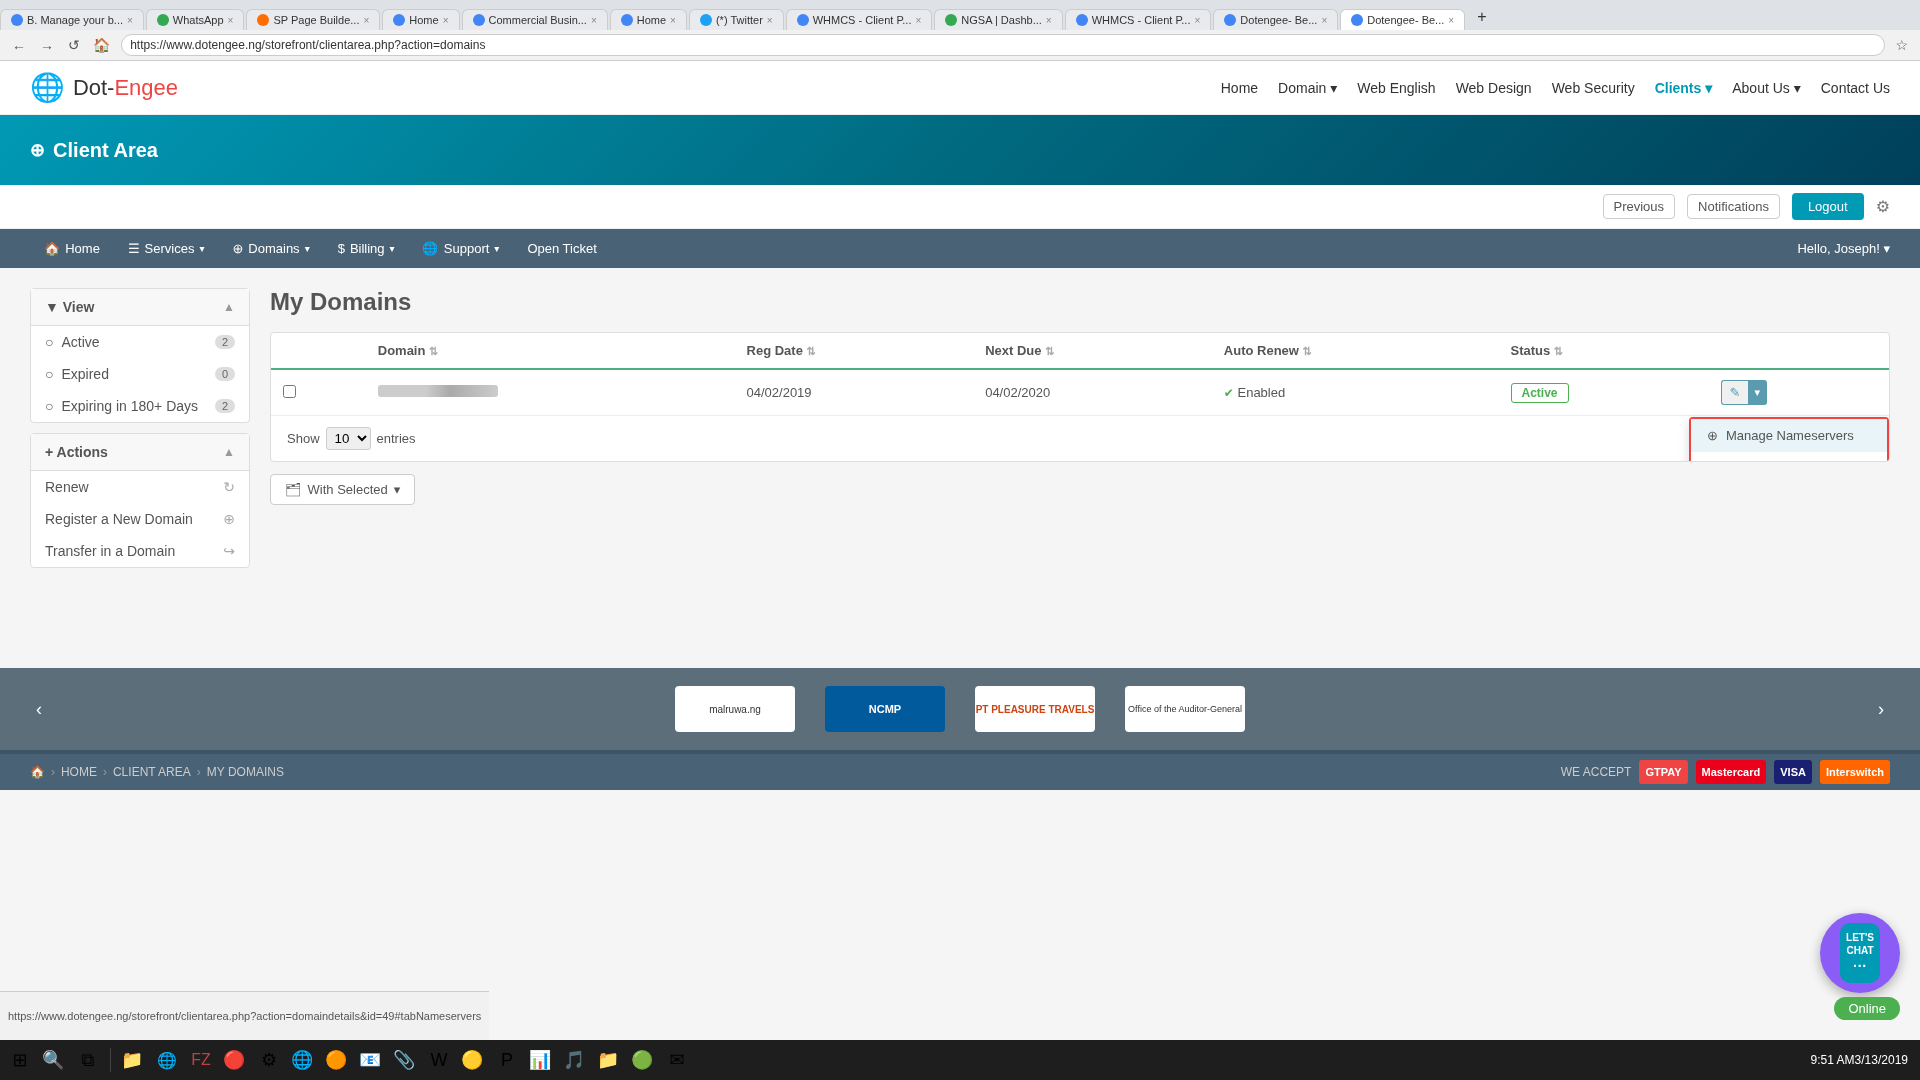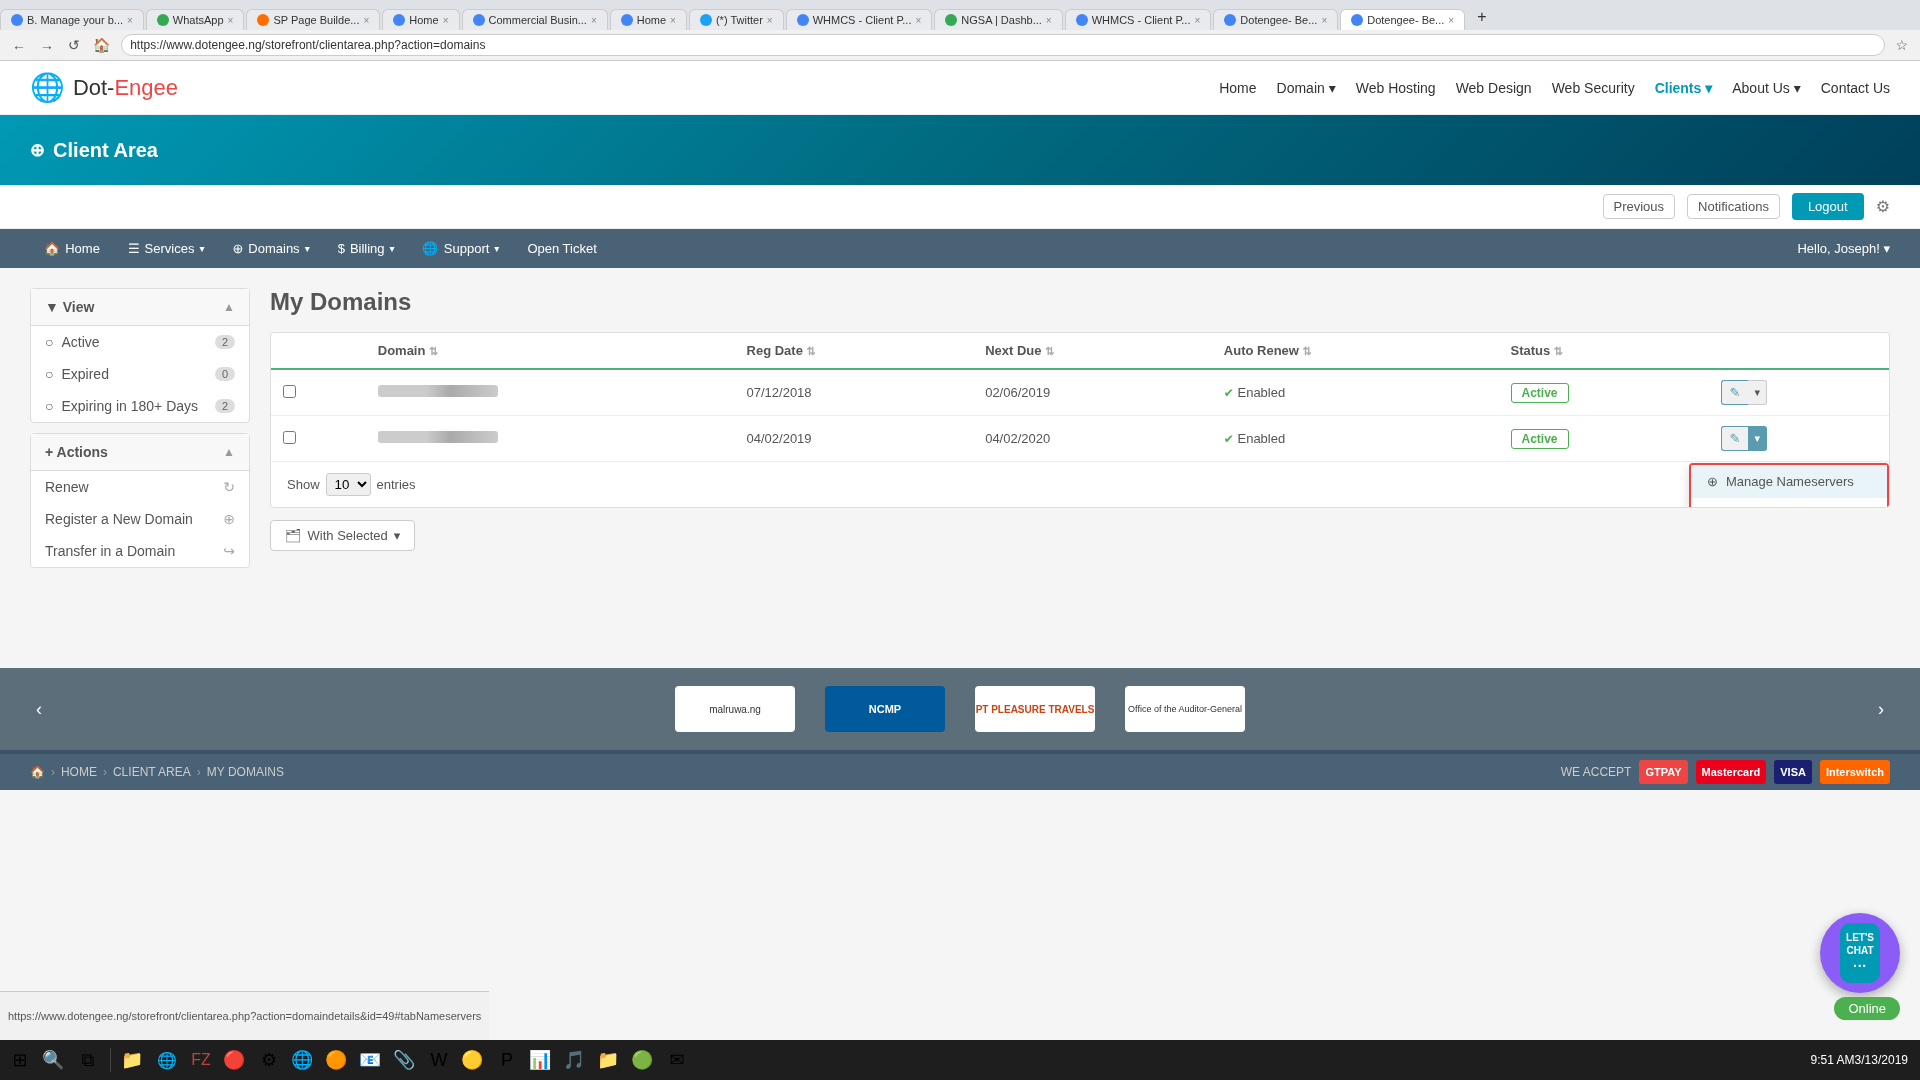--- a/index.html
+++ b/index.html
@@ -205,21 +205,21 @@
 <div class="site-header">
   <div class="logo">
     <span class="logo-globe">🌐</span>
     <span class="logo-text">
       <span class="dot">Dot-</span><span class="engee" style="color:#e44;">Engee</span>
     </span>
   </div>
   <nav class="site-nav">
     <a href="#">Home</a>
     <a href="#">Domain ▾</a>
-    <a href="#">Web Hosting</a>
+    <a href="#">Web English</a>
     <a href="#">Web Design</a>
     <a href="#">Web Security</a>
     <a href="#" class="active" style="color:#009ab5;font-weight:bold;">Clients ▾</a>
     <a href="#">About Us ▾</a>
     <a href="#">Contact Us</a>
   </nav>
 </div>
 
 <div class="client-area-banner">
   <h2>Client Area</h2>
@@ -338,43 +338,20 @@
               <th></th>
               <th>Domain <span class="sort-icon">⇅</span></th>
               <th>Reg Date <span class="sort-icon">⇅</span></th>
               <th>Next Due <span class="sort-icon">⇅</span></th>
               <th>Auto Renew <span class="sort-icon">⇅</span></th>
               <th>Status <span class="sort-icon">⇅</span></th>
               <th></th>
             </tr>
           </thead>
           <tbody>
-            <tr>
-              <td>
-                <input type="checkbox" style="">
-              </td>
-              <td>
-                <span class="domain-name-blur"></span>
-              </td>
-              <td>07/12/2018</td>
-              <td>02/06/2019</td>
-              <td>
-                <span class="enabled-badge">✔</span>
-                <span>Enabled</span>
-              </td>
-              <td>
-                <span class="status-active">Active</span>
-              </td>
-              <td>
-                <div class="action-btn-group">
-                  <button class="action-btn-primary">✎</button>
-                  <button class="action-btn-dropdown">▾</button>
-                </div>
-              </td>
-            </tr>
 
             <tr style="position:relative;">
               <td>
                 <input type="checkbox" style="">
               </td>
               <td>
                 <span class="domain-name-blur"></span>
               </td>
               <td>04/02/2019</td>
               <td>04/02/2020</td>

